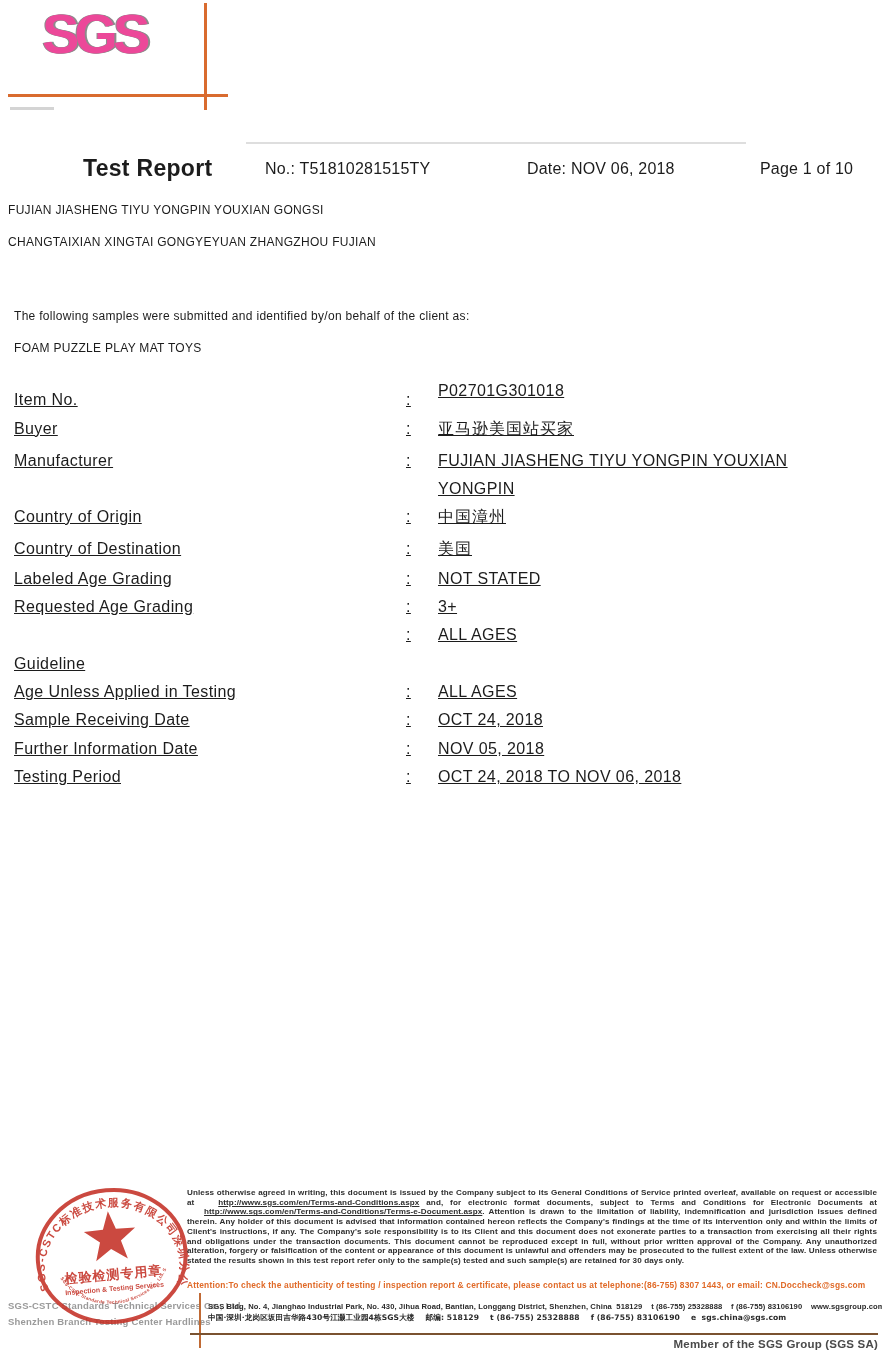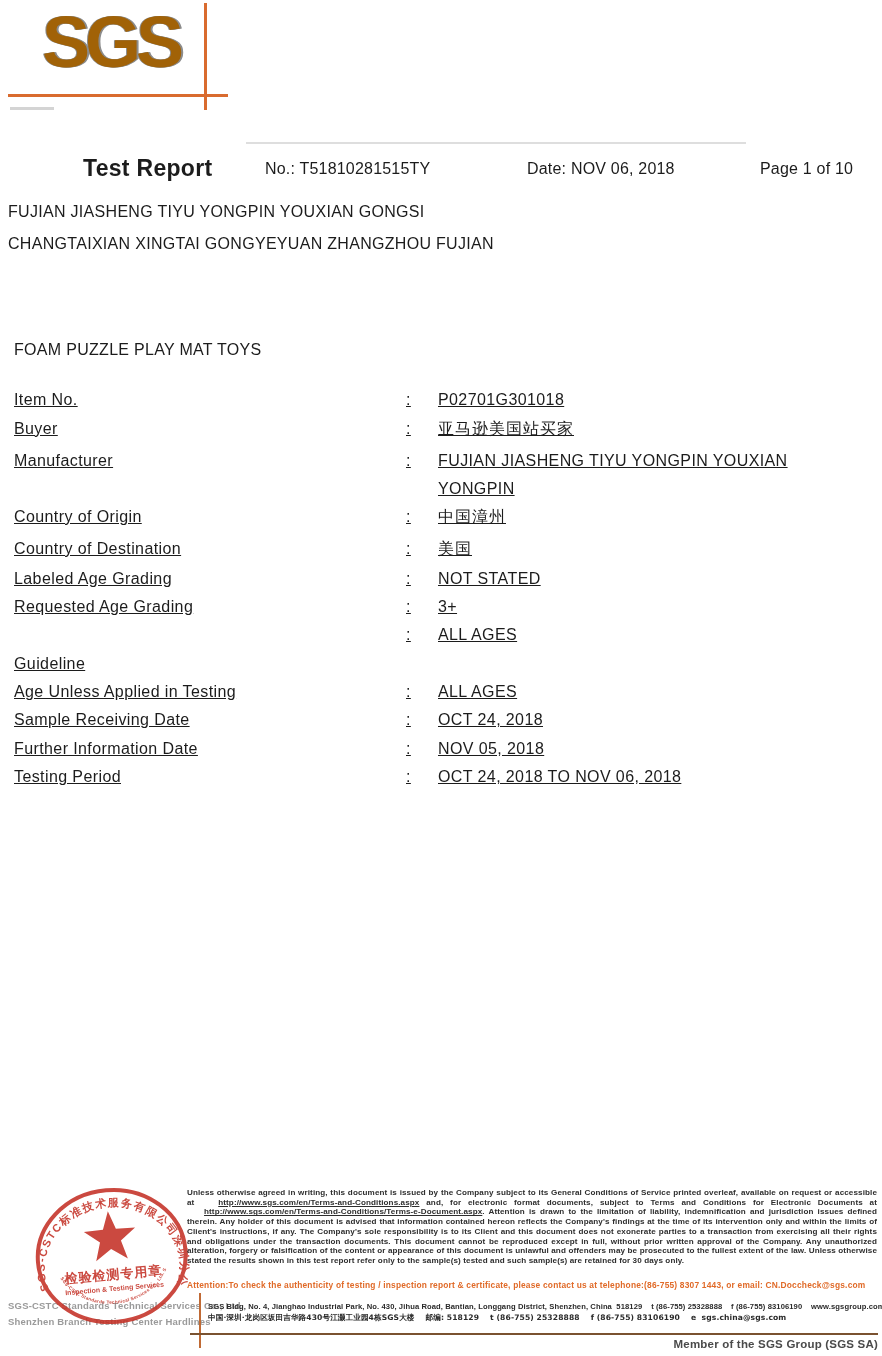--- a/index.html
+++ b/index.html
@@ -2,33 +2,33 @@
 <html><head>
 <meta charset="utf-8">
 <style>
   html,body{margin:0;padding:0;background:#ffffff;}
   .page{
     position:relative;width:882px;height:1356px;background:#ffffff;overflow:hidden;
     font-family:"Liberation Sans",sans-serif;color:#1c1c1c;
   }
   
   .logo-text{
-    position:absolute;left:42px;top:6px;font-size:72px;font-weight:bold;color:#a16207;
+    position:absolute;left:42px;top:6px;font-size:56px;font-weight:bold;color:#ec4899;
     letter-spacing:-5px;line-height:1;
     text-shadow:1px 0 0 #8c8c8c,-1px 0 0 #8c8c8c,2px 0 0 #8c8c8c;
   }
   .logo-hline{position:absolute;left:8px;top:94px;width:220px;height:3px;background:#d96b2f;}
   .logo-vline{position:absolute;left:204px;top:3px;width:3px;height:107px;background:#d96b2f;}
   .smudge1{position:absolute;left:10px;top:107px;width:44px;height:3px;background:#d4d4d4;}
   .smudge2{position:absolute;left:246px;top:142px;width:500px;height:2px;background:#dedede;}
   
   .title{position:absolute;left:83px;top:155px;font-size:23px;font-weight:bold;letter-spacing:0.3px;}
   .hmeta{position:absolute;top:160px;font-size:16px;letter-spacing:0.2px;}
   
-  .body-line{position:absolute;font-size:16px;letter-spacing:0.3px;white-space:nowrap;}
+  .body-line{position:absolute;font-size:12px;letter-spacing:0.3px;white-space:nowrap;}
   
   .cell{position:absolute;font-size:16px;letter-spacing:0.4px;white-space:nowrap;text-decoration:underline;}
   .lblx{left:14px;}
   .colx{left:406px;}
   .valx{left:438px;}
   .cjk{font-family:"DejaVu Sans","Liberation Sans",sans-serif;letter-spacing:1px;}
   
   .fineprint{
     position:absolute;left:187px;top:1188px;width:690px;
     font-size:8.1px;line-height:9.7px;font-weight:bold;color:#2e2e2e;
@@ -62,25 +62,26 @@
   <div class="smudge2"></div>
 
   <div class="title">Test Report</div>
   <div class="hmeta" style="left:265px;">No.: T51810281515TY</div>
   <div class="hmeta" style="left:527px;">Date: NOV 06, 2018</div>
   <div class="hmeta" style="left:760px;">Page 1 of 10</div>
 
   <div class="body-line" style="left:8px;top:203px;">FUJIAN JIASHENG TIYU YONGPIN YOUXIAN GONGSI</div>
   <div class="body-line" style="left:8px;top:235px;">CHANGTAIXIAN XINGTAI GONGYEYUAN ZHANGZHOU FUJIAN</div>
 
+  <div class="body-line" style="left:14px;top:309px;">The following samples were submitted and identified by/on behalf of the client as:</div>
   <div class="body-line" style="left:14px;top:341px;">FOAM PUZZLE PLAY MAT TOYS</div>
 
   <div class="cell lblx" style="top:391px;">Item No.</div>
   <div class="cell colx" style="top:391px;">:</div>
-  <div class="cell valx" style="top:391px;text-align:right;">P02701G301018</div>
+  <div class="cell valx" style="top:382px;text-align:right;">P02701G301018</div>
 
   <div class="cell lblx" style="top:420px;">Buyer</div>
   <div class="cell colx" style="top:420px;">:</div>
   <div class="cell valx cjk" style="top:419px;">亚马逊美国站买家</div>
 
   <div class="cell lblx" style="top:452px;">Manufacturer</div>
   <div class="cell colx" style="top:452px;">:</div>
   <div class="cell valx" style="top:452px;">FUJIAN JIASHENG TIYU YONGPIN YOUXIAN</div>
   <div class="cell valx" style="top:480px;">YONGPIN</div>
 

